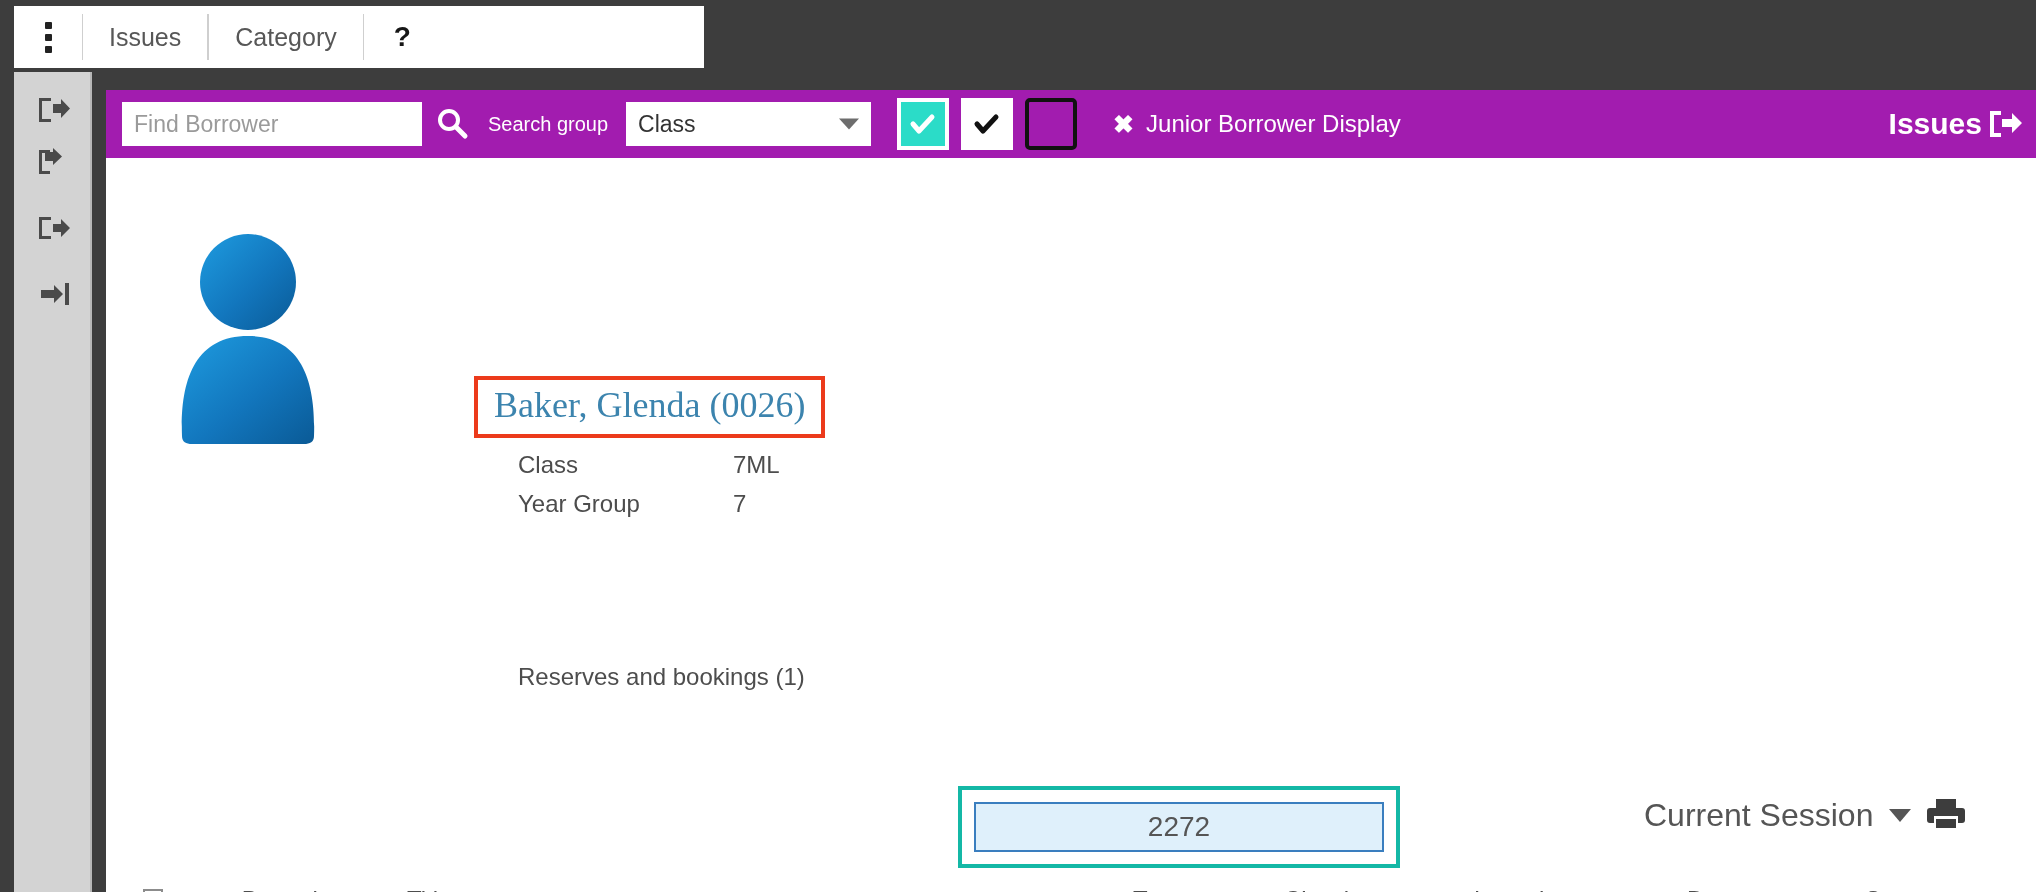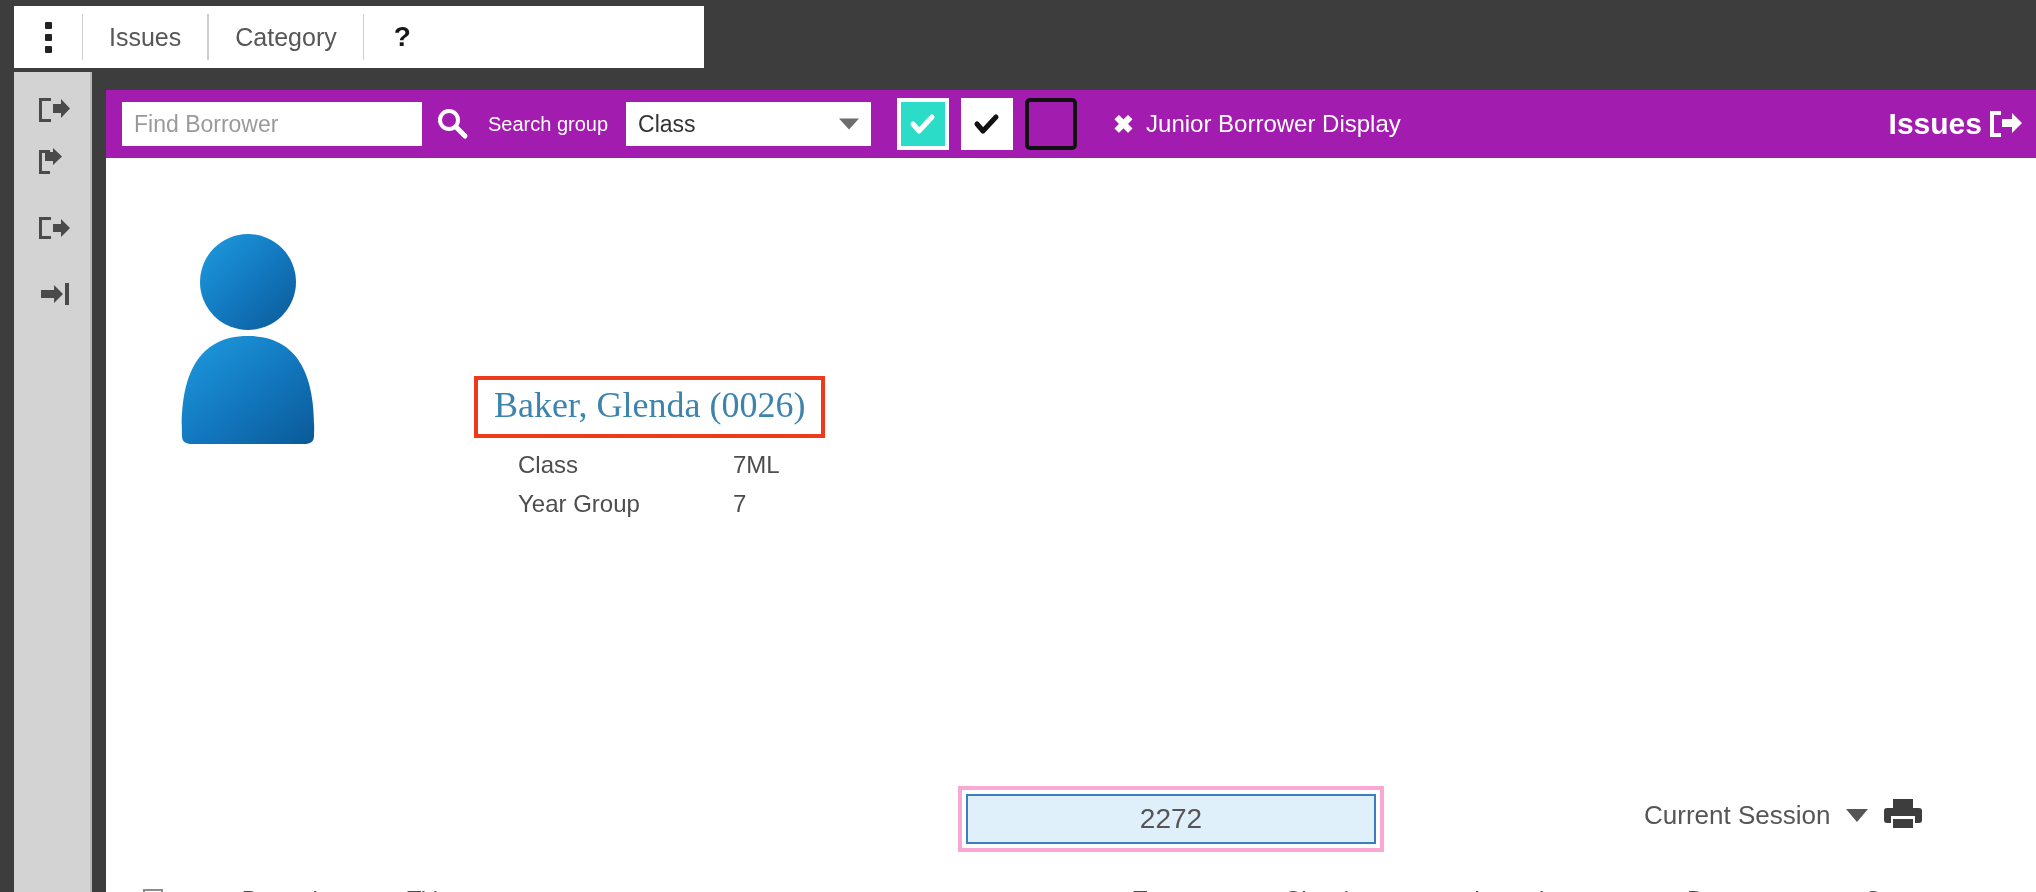--- a/index.html
+++ b/index.html
@@ -134,35 +134,35 @@
   .details .dvalue { }
 
   .reserves {
     position: absolute; left: 412px; top: 505px;
     font-size: 24px; color: #4d4d4d; cursor: pointer;
   }
 
   
   .barcode-wrap {
     position: absolute; left: 852px; top: 628px;
-    border: 4px solid #f9a8d4; padding: 4px;
+    border: 4px solid #14b8a6; padding: 12px;
   }
   .barcode-input {
     width: 410px; height: 50px;
     background: #dff0fb; border: 2px solid #3a7ebf;
     font-size: 28px; color: #555; text-align: center;
     font-family: "Liberation Sans", sans-serif;
     outline: none;
   }
 
   .session-wrap {
     position: absolute; left: 1538px; top: 638px;
     display: flex; align-items: center; gap: 16px;
   }
-  .session-text { font-size: 26px; color: #555; }
+  .session-text { font-size: 32px; color: #555; }
   .session-caret {
     width: 0; height: 0; border-left: 11px solid transparent;
     border-right: 11px solid transparent; border-top: 13px solid #555;
   }
 
   
   .tbl { position: absolute; left: 0; top: 718px; width: 1930px; }
   .trow { display: flex; align-items: center; height: 50px; }
   .thead { font-size: 24px; color: #4d4d4d; border-bottom: 2px solid #cfcfcf; }
   .c-chk  { width: 93px; display: flex; justify-content: center; }
@@ -300,20 +300,21 @@
     <div class="drow">
       <span class="dlabel">Class</span>
       <span class="dvalue">7ML</span>
     </div>
     <div class="drow">
       <span class="dlabel">Year Group</span>
       <span class="dvalue">7</span>
     </div>
   </div>
 
+  <div class="reserves">Reserves and bookings (1)</div>
 
   <div class="barcode-wrap">
     <input class="barcode-input" type="text" value="2272" style="">
   </div>
 
   <div class="session-wrap">
     <div style="display:flex;align-items:center;gap:16px;cursor:pointer;">
       <span class="session-text">Current Session</span>
       <span class="session-caret"></span>
     </div>

